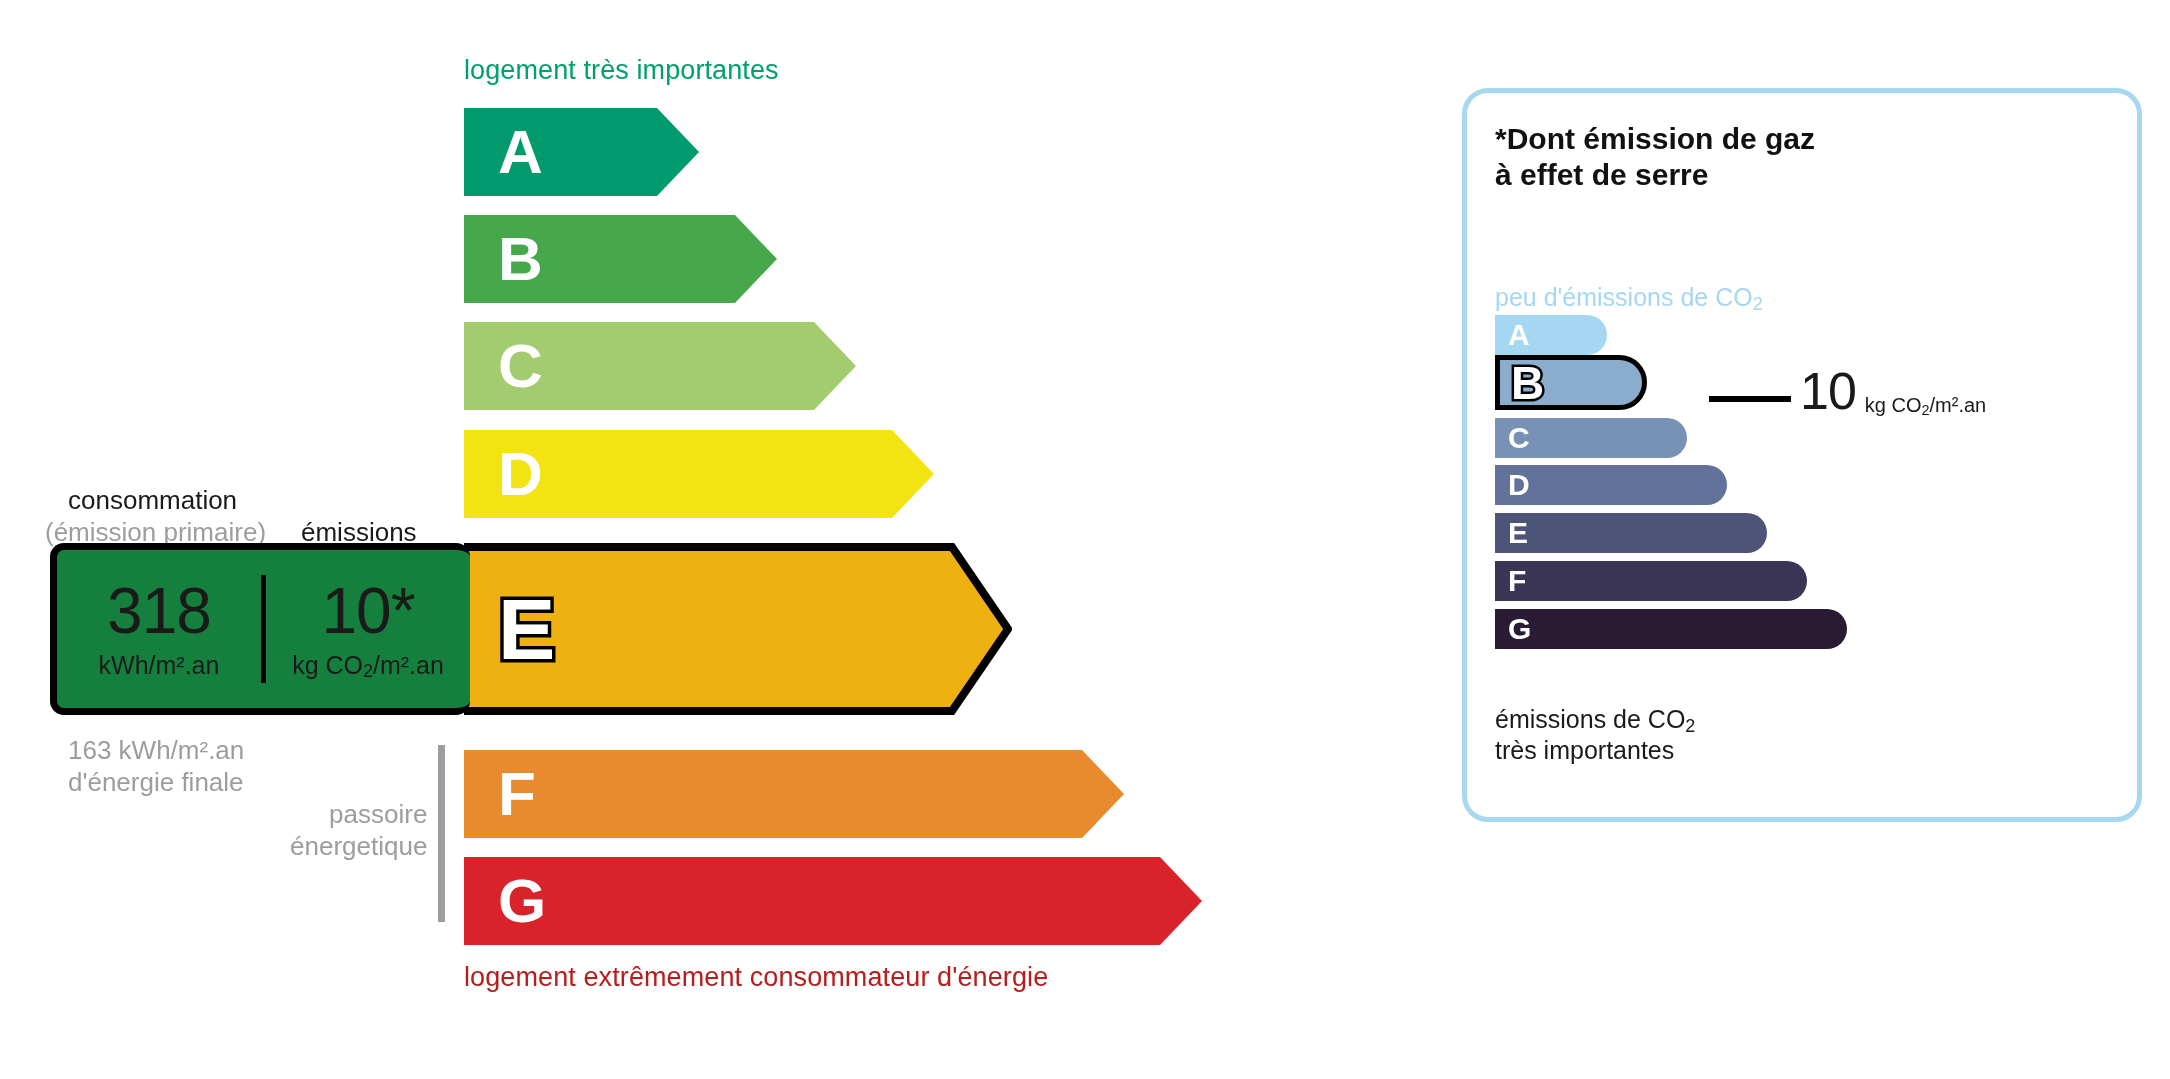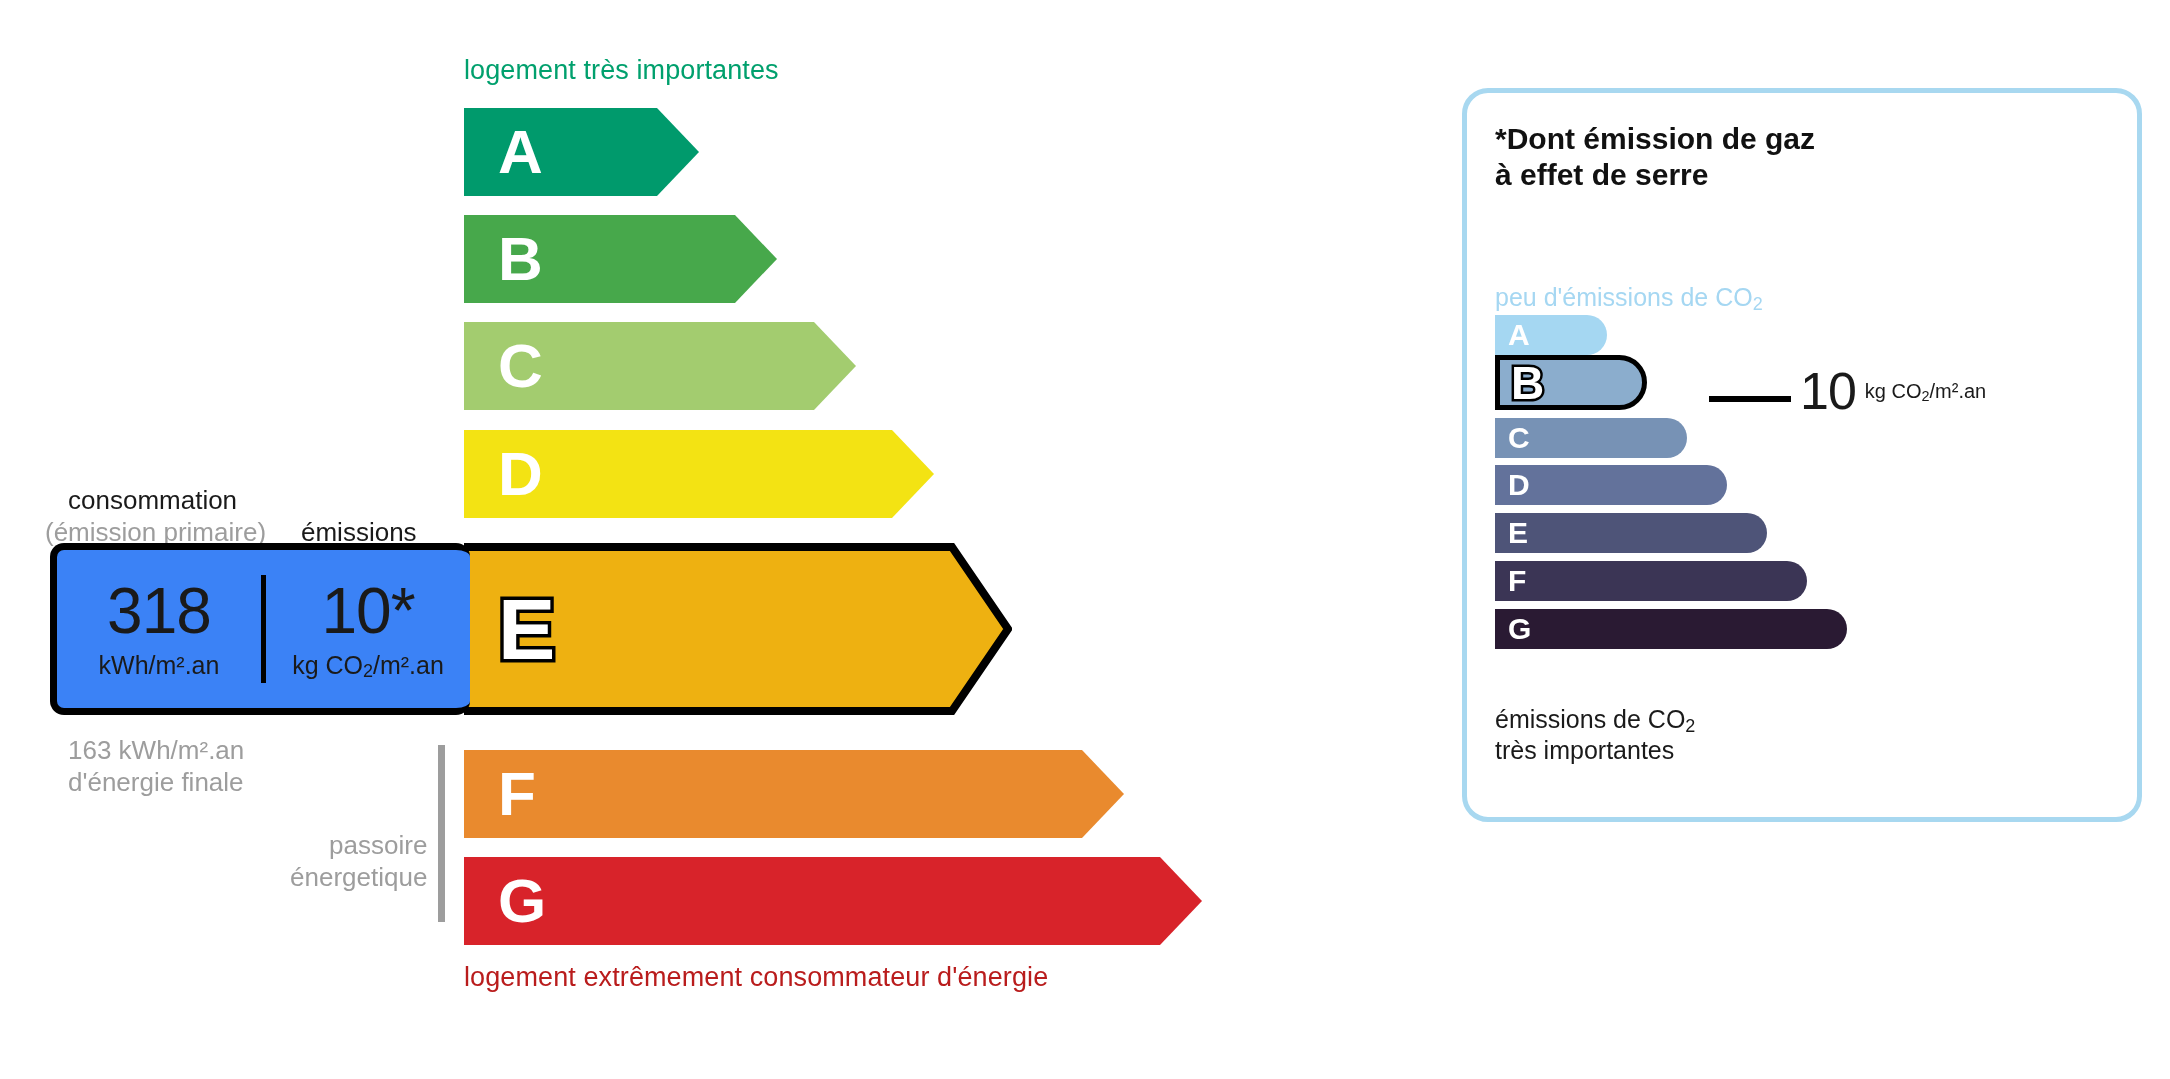--- a/index.html
+++ b/index.html
@@ -52,21 +52,21 @@
     -webkit-text-stroke:7px #000;
     paint-order: stroke fill;
   }
 
   
   #value-box{
     position:absolute; left:50px; top:543px;
     width:420px; height:172px;
     border:7px solid #000; border-radius:14px;
     border-right:none;
-    background:#3b82f6; z-index:6;
+    background:#15803d; z-index:6;
     display:flex; align-items:center;
   }
   #value-box .cell{
     flex:1; display:flex; flex-direction:column; align-items:center; justify-content:center;
   }
   #value-box .big{ font-size:64px; font-weight:400; line-height:1.0; letter-spacing:-1px; }
   #value-box .unit{ font-size:25px; margin-top:8px; }
   #value-box .divider{
     width:5px; height:108px; background:#000; flex:none;
   }
@@ -74,21 +74,21 @@
   .hdr{ position:absolute; font-size:26px; white-space:nowrap;margin-top:8px; }
   #hdr-conso{ left:68px; top:477px; color:#1a1a1a; }
   #hdr-conso-sub{ left:45px; top:509px; color:#9d9d9d; }
   #hdr-emissions{ left:301px; top:509px; color:#1a1a1a; }
 
   #final-energy{
     position:absolute; left:68px; top:735px;
     font-size:26px; color:#9d9d9d; line-height:1.22; white-space:nowrap;
   }
   #passoire{
-    position:absolute; left:290px; top:830px;
+    position:absolute; left:290px; top:799px;
     font-size:26px; color:#9d9d9d; line-height:1.22;
     text-align:right; white-space:nowrap;
   }
   #passoire-rule{
     position:absolute; left:438px; top:745px; width:7px; height:177px;
     background:#9d9d9d;
   }
 
   
   #co2-panel{
@@ -128,21 +128,21 @@
     font-size:46px; color:#fff;
     -webkit-text-stroke:5px #000; paint-order: stroke fill;
     margin-left:11px;
   }
   #co2-callout-line{
     position:absolute; left:1709px; top:396px;
     width:82px; height:6px; background:#000; z-index:7;
   }
   #co2-callout-value{
     position:absolute; left:1800px; top:365px; z-index:7;
-    display:flex; align-items:center; white-space:nowrap;
+    display:flex; align-items:flex-end; white-space:nowrap;
   }
   #co2-callout-value .num{ font-size:52px; font-weight:400; line-height:1; letter-spacing:-1px; }
   #co2-callout-value .u{ font-size:20px; margin-left:9px; }
 
   sub{ font-size:.72em; vertical-align:baseline; position:relative; top:.22em; }
 </style>
 </head>
 <body>
 
 <div id="root">

